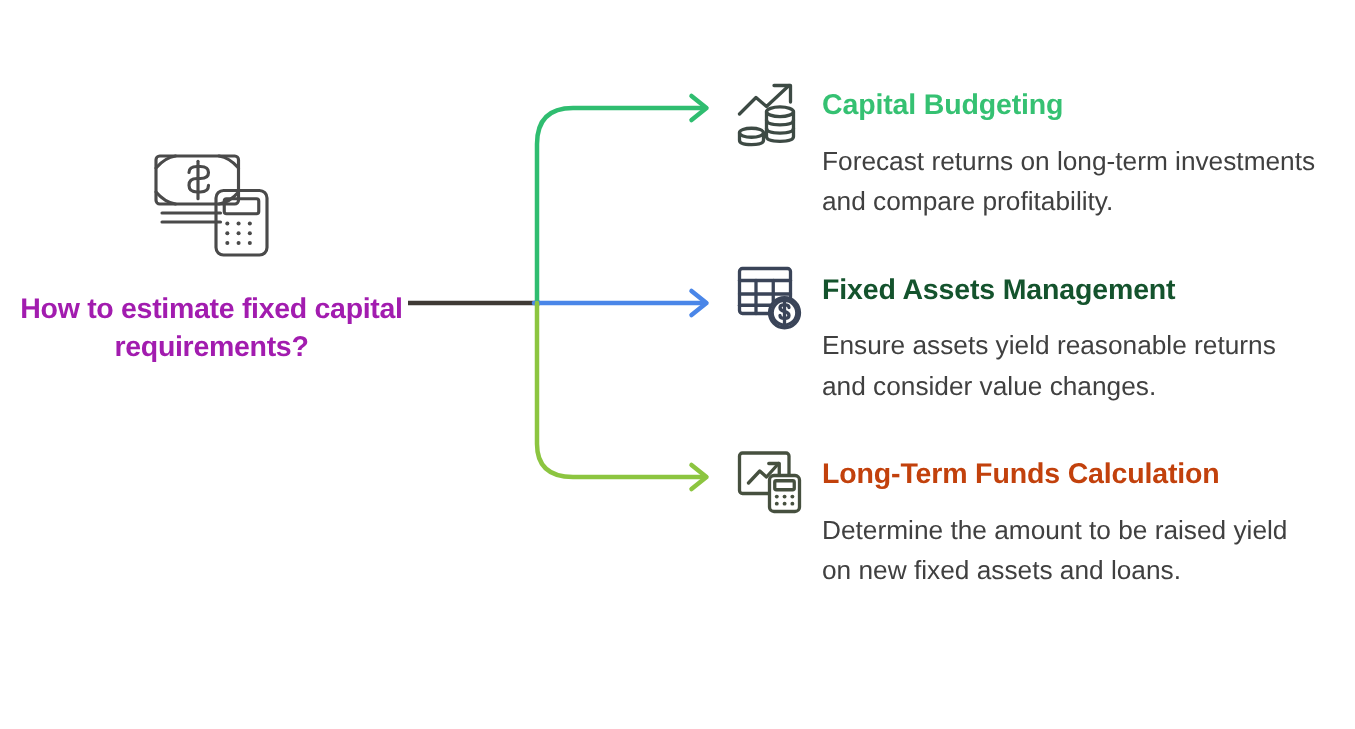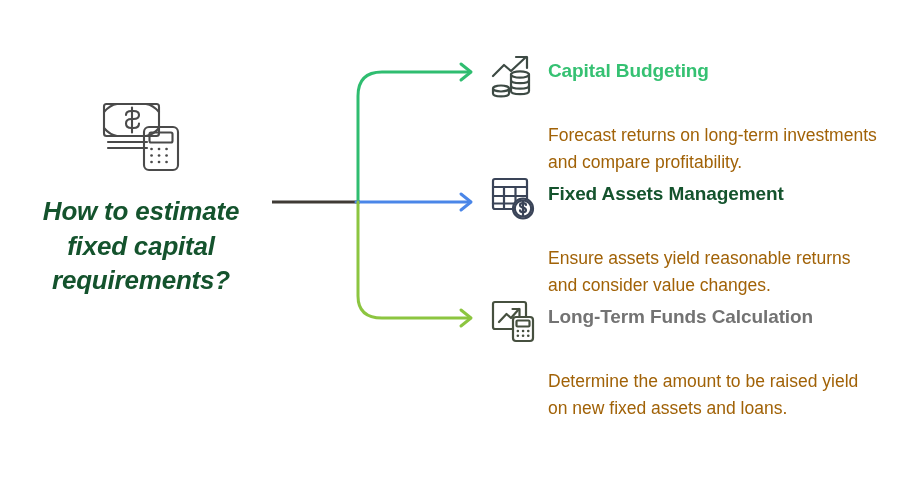--- a/index.html
+++ b/index.html
@@ -31,26 +31,25 @@
     width: 258px;
     text-align: center;
   }
   .topic-icon {
     display: block;
     margin: 0 auto 22px auto;
     width: 92px;
     height: 72px;
   }
   .topic-title {
-    font-size: 26px;
+    font-size: 19px;
     font-weight: bold;
     line-height: 1.33;
-    color: #14532d;
+    color: #a21caf;
     letter-spacing: -0.2px;
-    font-style: italic;
   }
 
   
   .connectors {
     position: absolute;
     left: 0;
     top: 0;
     width: 903px;
     height: 486px;
     pointer-events: none;
@@ -89,22 +88,21 @@
     letter-spacing: -0.1px;
     white-space: nowrap;
   }
   .branch-body {
     position: absolute;
     left: 59px;
     top: 44px;
     width: 330px;
     font-size: 17.5px;
     line-height: 1.52;
-    color: #a16207;
-    margin-top: 28px;
+    color: #404040;
   }
 </style>
 </head>
 <body>
 
 <div id="diagram-canvas">
 
   <div class="topic-block">
     <svg class="topic-icon" viewBox="0 0 92 72">
       <g fill="none" stroke="#4a4a4a" stroke-width="2.1" stroke-linecap="round" stroke-linejoin="round">
@@ -204,18 +202,18 @@
           <g stroke-width="2.5" stroke-linecap="round">
             <line x1="27.8" y1="33" x2="27.9" y2="33"></line>
             <line x1="33" y1="33" x2="33.1" y2="33"></line>
             <line x1="38.2" y1="33" x2="38.3" y2="33"></line>
             <line x1="27.8" y1="37.8" x2="27.9" y2="37.8"></line>
             <line x1="33" y1="37.8" x2="33.1" y2="37.8"></line>
             <line x1="38.2" y1="37.8" x2="38.3" y2="37.8"></line>
           </g>
         </g>
       </svg>
-      <div class="branch-heading" style="color: #737373;">Long-Term Funds Calculation</div>
+      <div class="branch-heading" style="color: #c2410c;">Long-Term Funds Calculation</div>
       <div class="branch-body">Determine the amount to be raised yield on new fixed assets and loans.</div>
     </div>
 
   </div>
 </div>
 
 </body></html>

